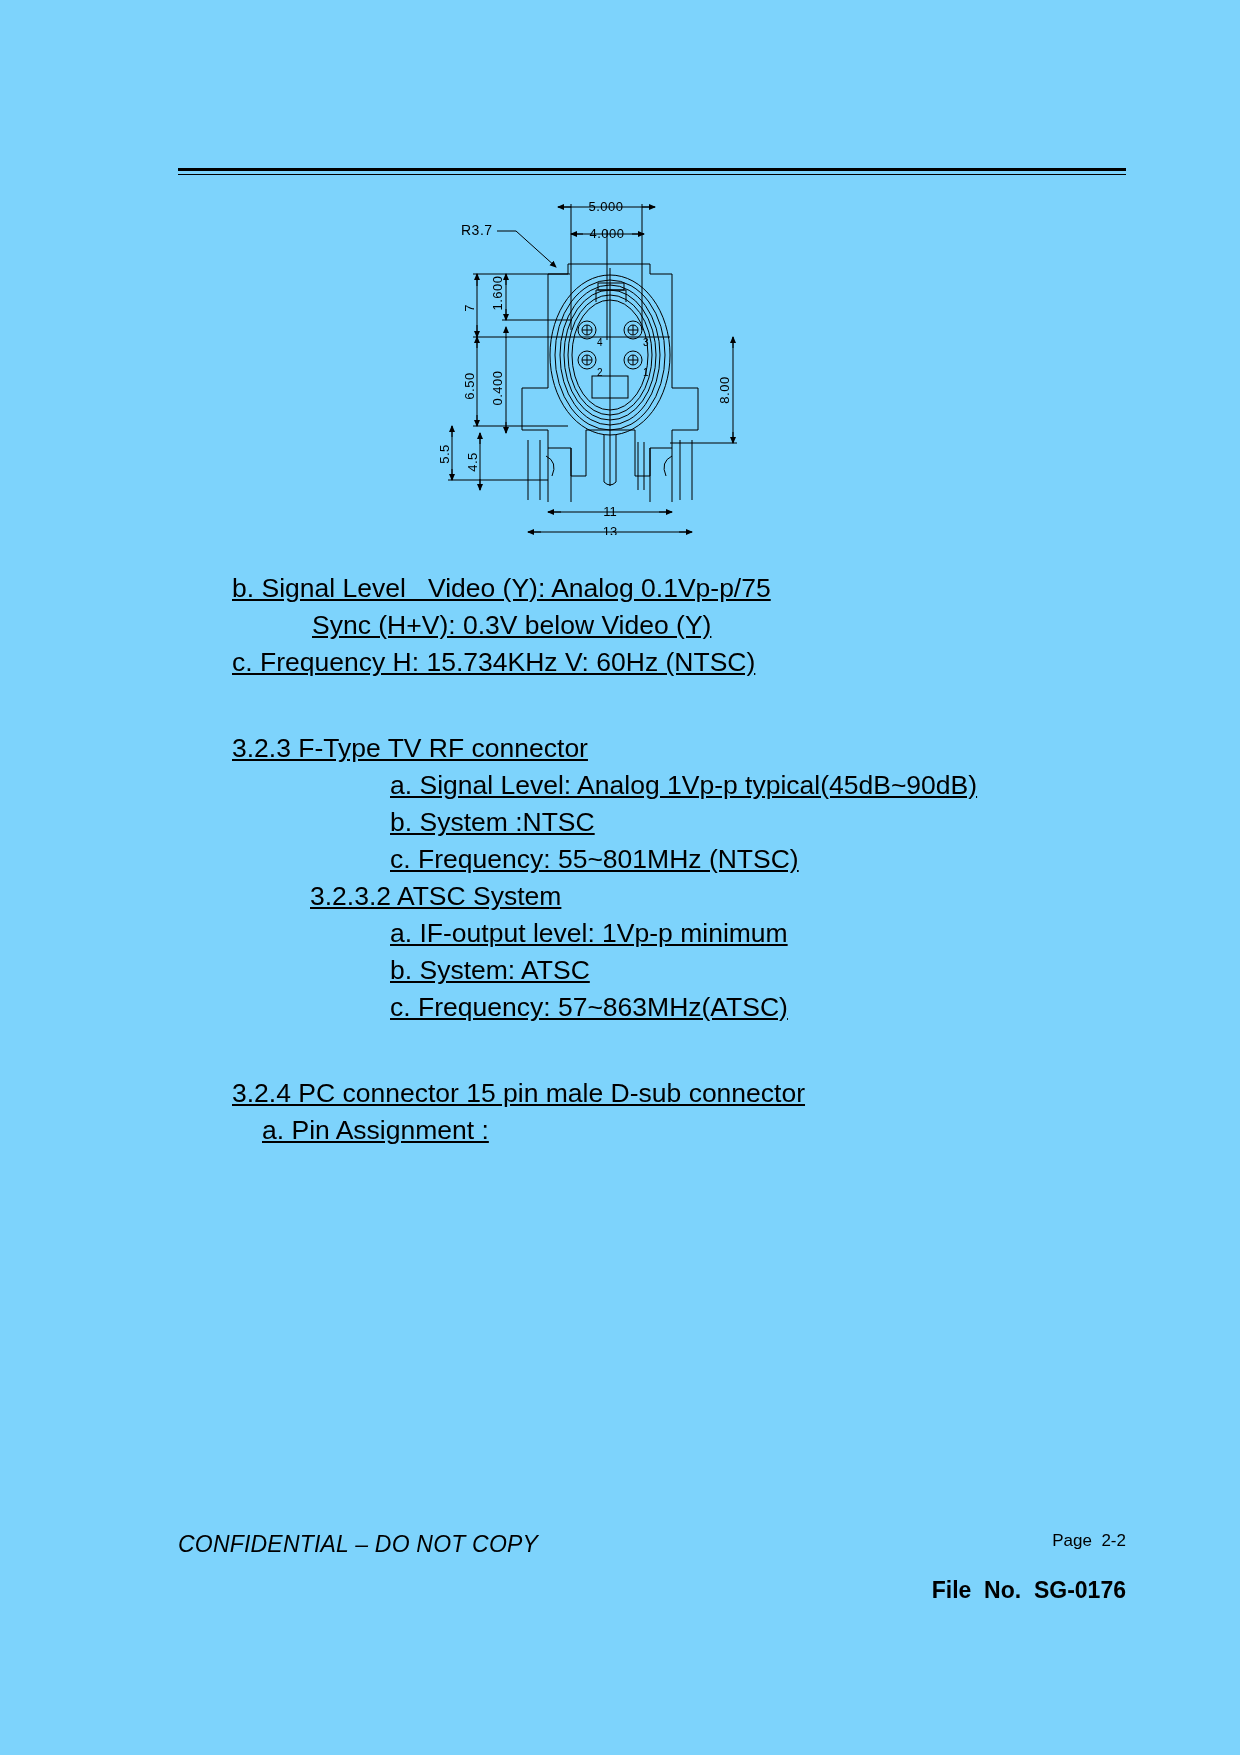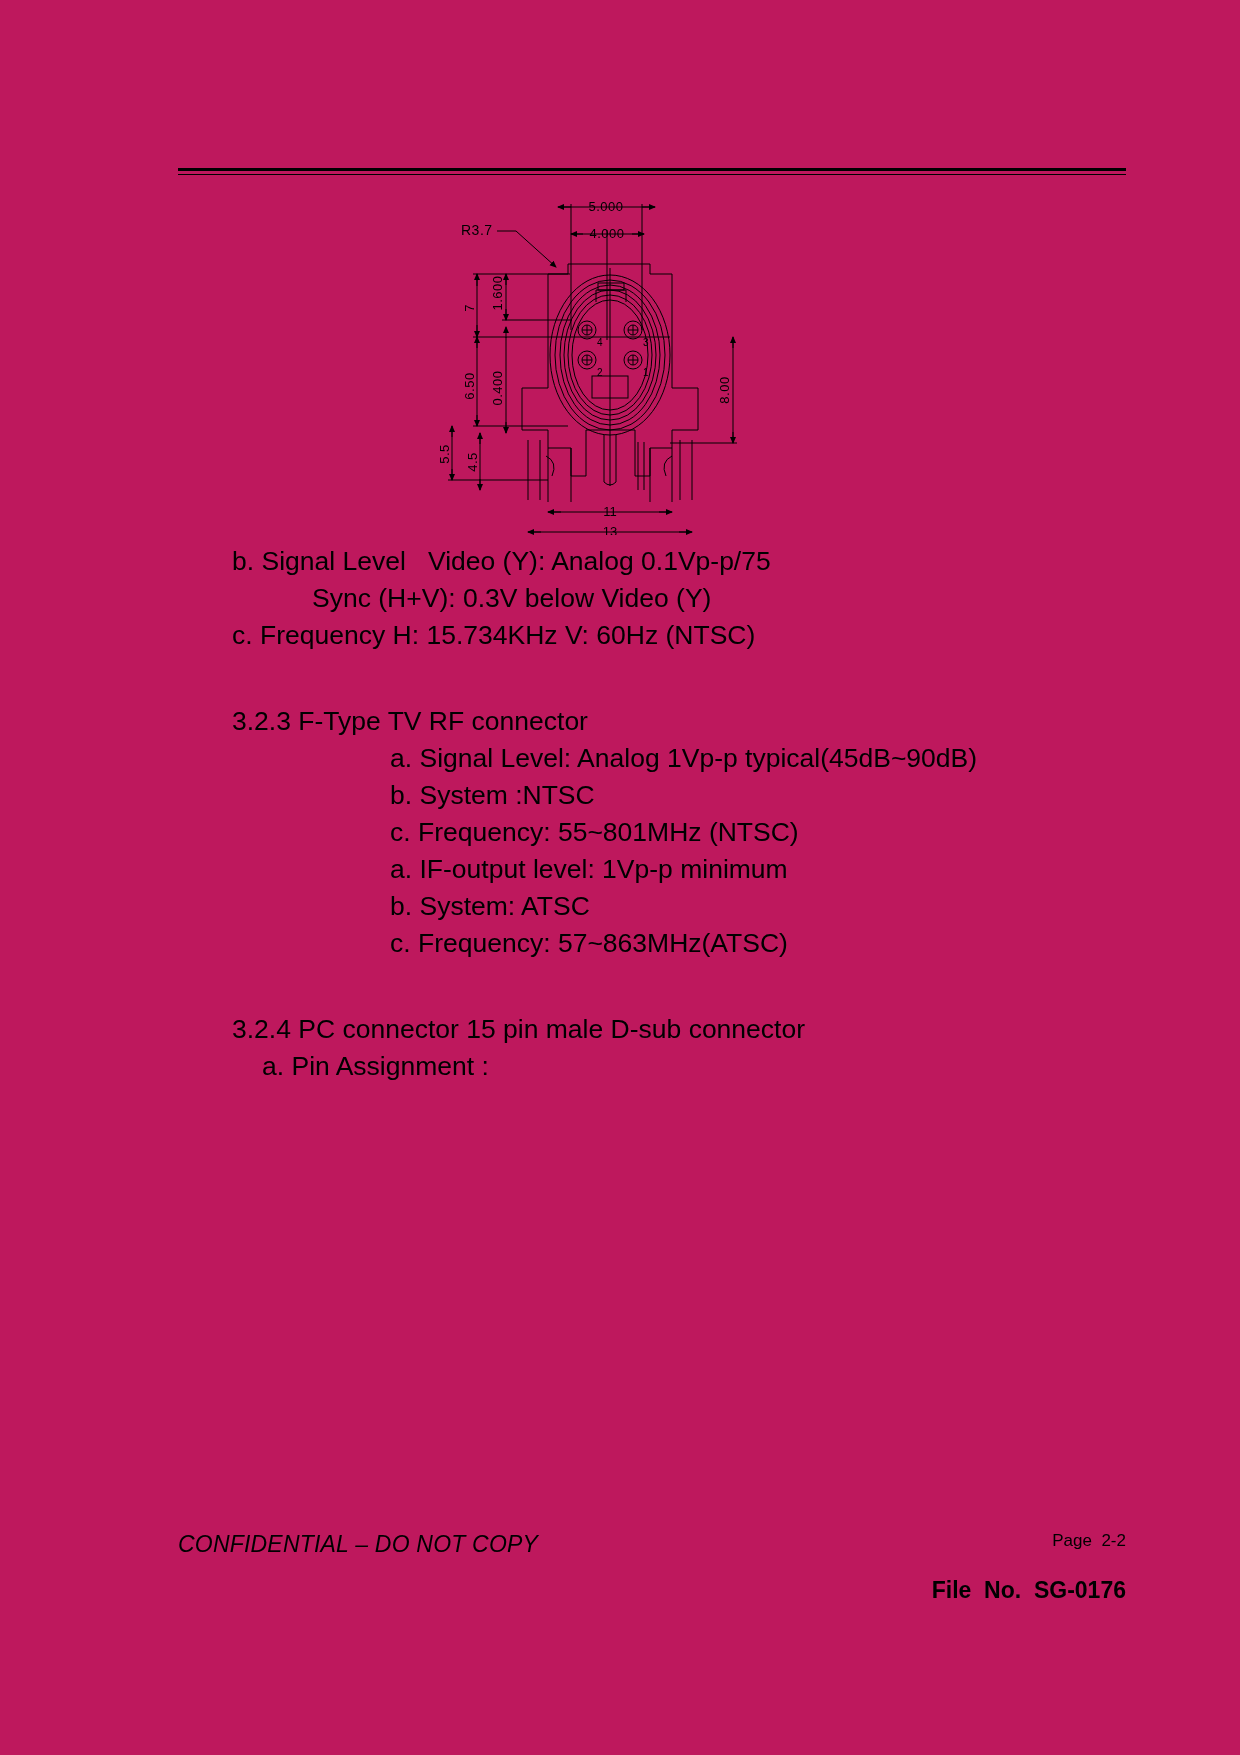--- a/index.html
+++ b/index.html
@@ -12,21 +12,21 @@
     height: 1755px;
     position: relative;
     font-family: "Liberation Sans", sans-serif;
     color: #000000;
     overflow: hidden;
   }
 
   .page {
     position: absolute;
     inset: 0;
-    background: #be185d;
+    background: #7dd3fc;
   }
 
   
   .header-rule {
     position: absolute;
     left: 178px;
     top: 168px;
     width: 948px;
     height: 0;
     border-top: 3px solid #000;
@@ -52,22 +52,23 @@
   .drawing-wrap svg {
     display: block;
     width: 330px;
     height: 345px;
   }
 
   
   .body-text {
     position: absolute;
     left: 0;
-    top: 543px;
+    top: 570px;
     width: 1240px;
+    text-decoration: underline;
   }
   .line {
     font-size: 26.5px;
     line-height: 37px;
     white-space: pre;
     color: #000;
   }
   .ind-0  { padding-left: 232px; }
   .ind-1  { padding-left: 312px; }
   .ind-2  { padding-left: 232px; }
@@ -257,20 +258,21 @@
     <div class="line ind-0">b. Signal Level   Video (Y): Analog 0.1Vp-p/75</div>
     <div class="line ind-1">Sync (H+V): 0.3V below Video (Y)</div>
     <div class="line ind-2">c. Frequency H: 15.734KHz V: 60Hz (NTSC)</div>
 
     <div class="gap-lg"></div>
 
     <div class="line ind-6">3.2.3 F-Type TV RF connector</div>
     <div class="line ind-4">a. Signal Level: Analog 1Vp-p typical(45dB~90dB)</div>
     <div class="line ind-4">b. System :NTSC</div>
     <div class="line ind-4">c. Frequency: 55~801MHz (NTSC)</div>
+    <div class="line ind-5">3.2.3.2 ATSC System</div>
     <div class="line ind-4">a. IF-output level: 1Vp-p minimum</div>
     <div class="line ind-4">b. System: ATSC</div>
     <div class="line ind-4">c. Frequency: 57~863MHz(ATSC)</div>
 
     <div class="gap-lg"></div>
 
     <div class="line ind-6">3.2.4 PC connector 15 pin male D-sub connector</div>
     <div class="line ind-7">a. Pin Assignment :</div>
   </div>
 

